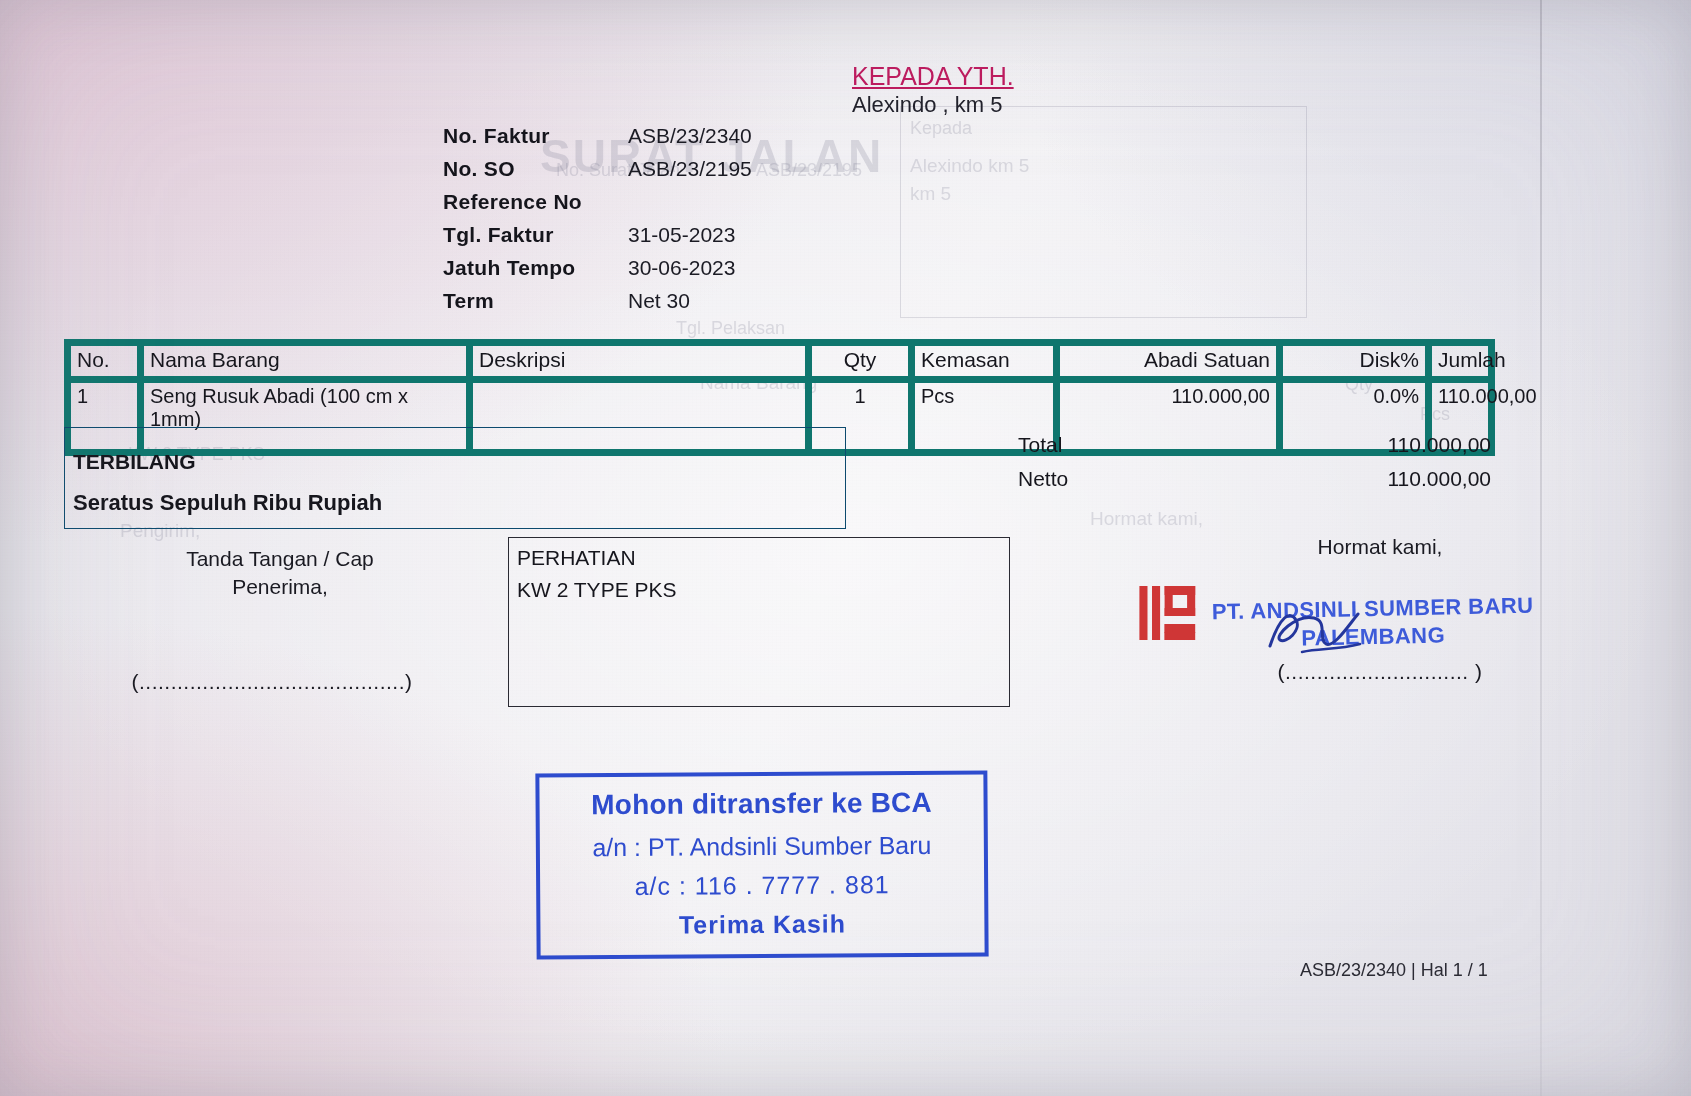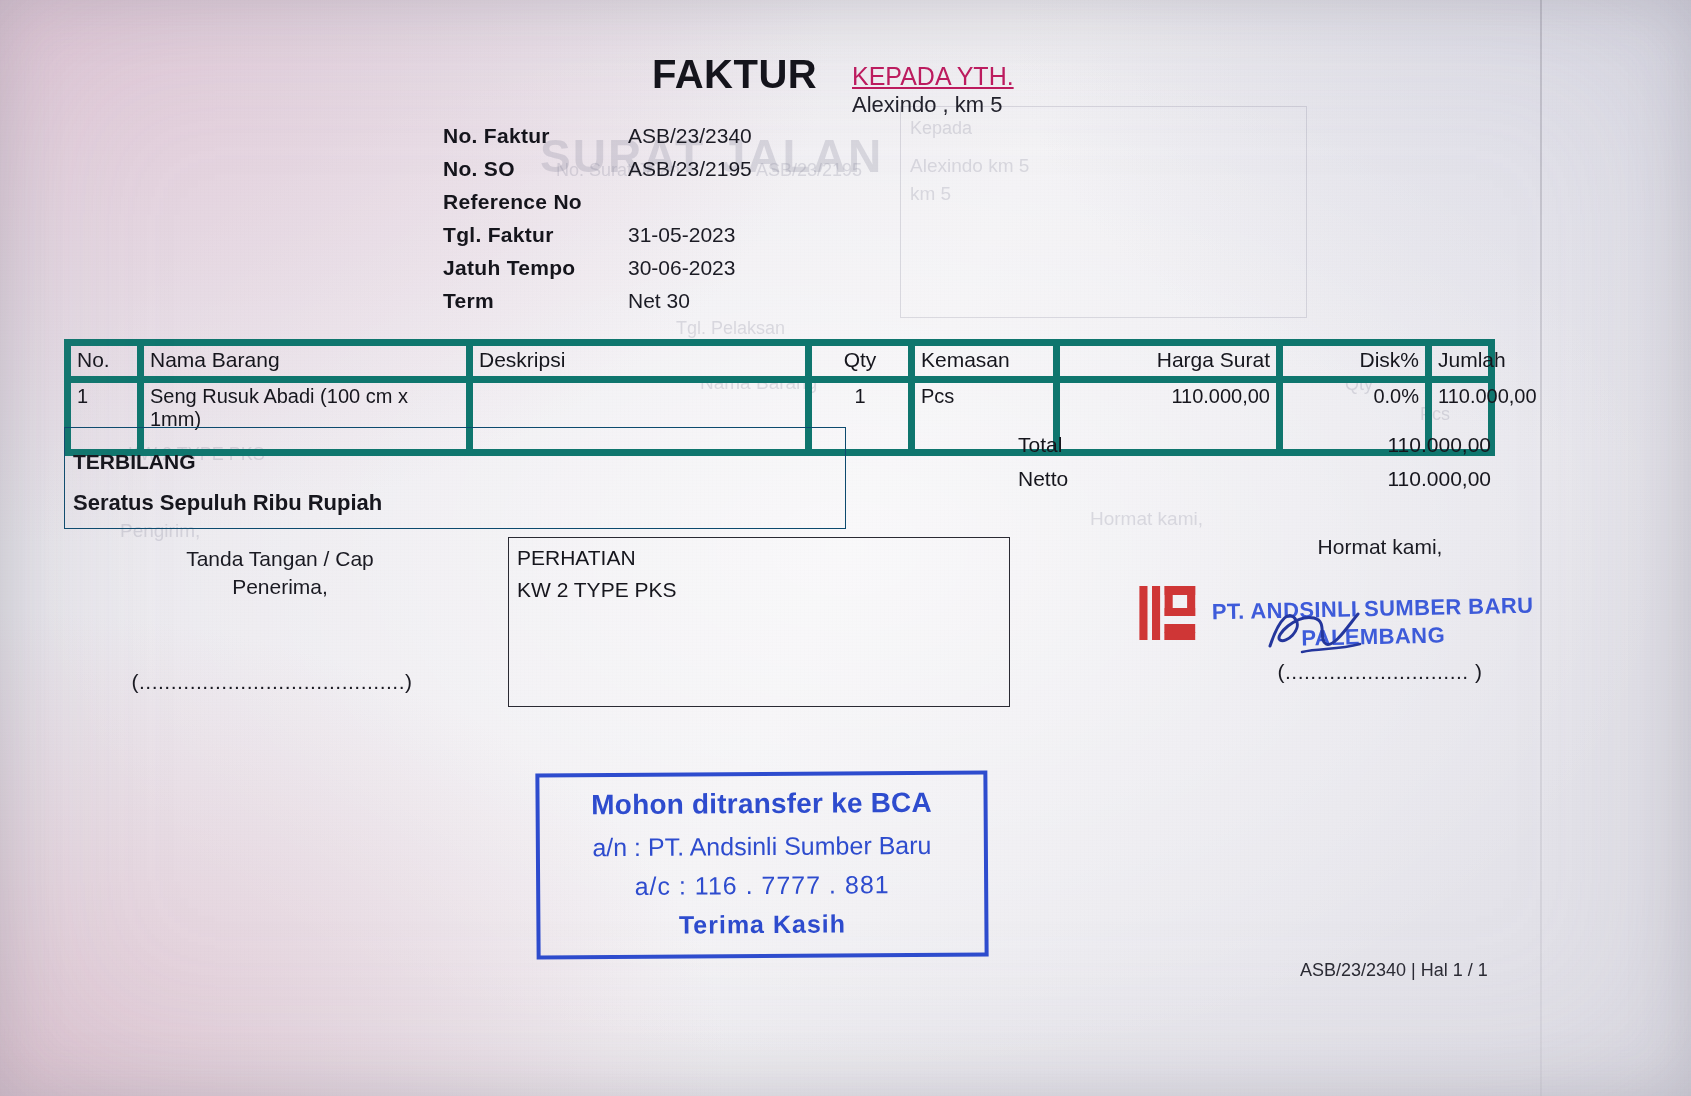--- a/index.html
+++ b/index.html
@@ -370,21 +370,20 @@
   <div class="ghost" style="left:1420px; top:404px; font-size:18px;">Pcs</div>
   <div class="ghost" style="left:1090px; top:508px; font-size:19px;">Hormat kami,</div>
   <div class="ghost" style="left:120px; top:520px; font-size:19px;">Pengirim,</div>
   <div class="ghost" style="left:128px; top:444px; font-size:18px;">KW 2 TYPE PKS</div>
   <div class="ghost-red" style="left:60px; top:420px; font-size:30px; font-weight:bold; letter-spacing:3px;">&nbsp;</div>
 
   <div class="fold-line" style="left:1540px;"></div>
 
   <div class="content">
 
-    <div class="faktur-title">FAKTUR</div>
     <div class="kepada-label">KEPADA YTH.</div>
     <div class="kepada-name">Alexindo , km 5</div>
 
     <div class="meta">
       <div class="meta-row">
         <div class="meta-label">No. Faktur</div>
         <div class="meta-value">ASB/23/2340</div>
       </div>
       <div class="meta-row">
         <div class="meta-label">No. SO</div>
@@ -409,21 +408,21 @@
     </div>
 
     <table class="items-table">
       <thead>
         <tr>
           <th class="th-no">No.</th>
           <th class="th-nama">Nama Barang</th>
           <th class="th-desk">Deskripsi</th>
           <th class="th-qty">Qty</th>
           <th class="th-kemasan">Kemasan</th>
-          <th class="th-harga">Harga Surat</th>
+          <th class="th-harga">Abadi Satuan</th>
           <th class="th-disk">Disk%</th>
           <th class="th-jumlah">Jumlah</th>
         </tr>
       </thead>
       <tbody>
         <tr class="row-item">
           <td class="cell-no">1</td>
           <td>Seng Rusuk Abadi (100 cm x 1mm)</td>
           <td></td>
           <td class="cell-qty">1</td>

